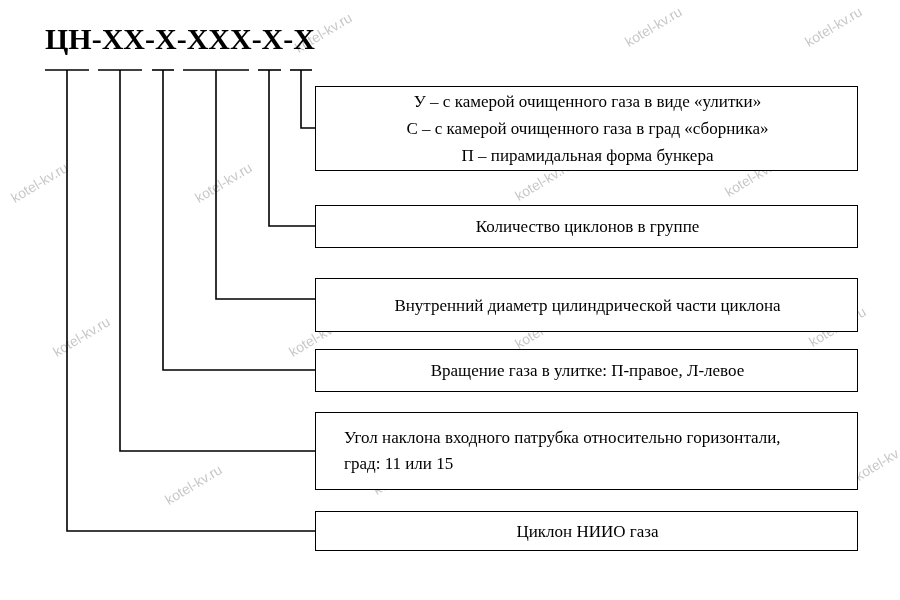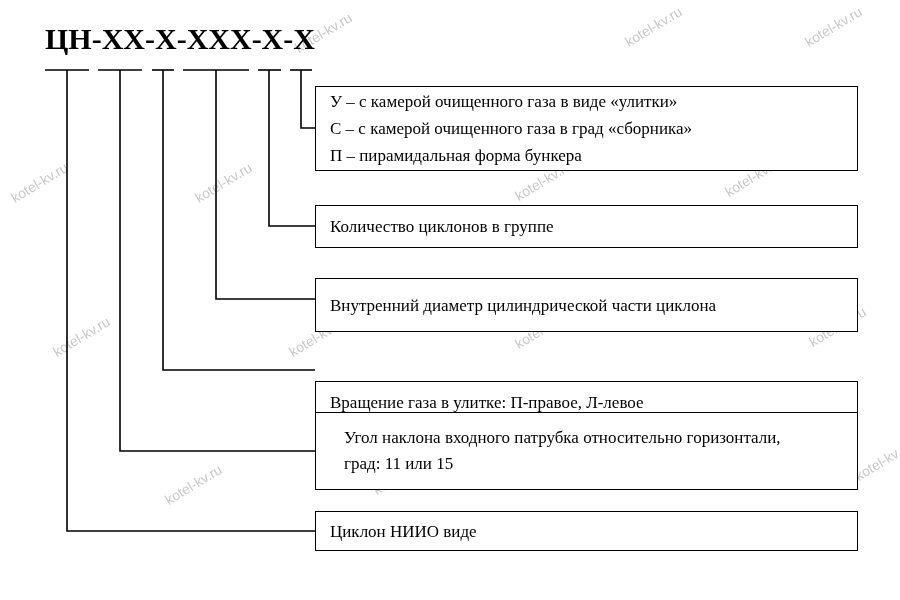--- a/index.html
+++ b/index.html
@@ -39,25 +39,25 @@
     width: 543px;
     border: 1.6px solid #000;
     box-sizing: border-box;
     display: flex;
     flex-direction: column;
     justify-content: center;
     padding: 2px 12px 2px 14px;
     font-size: 17px;
     background: #ffffff;
   }
-  .box .ln { line-height: 27px; white-space: nowrap; }
+  .box .ln { line-height: 27px; white-space: nowrap; text-align: center; }
   #box1 { top: 86px;  height: 85px; }
   #box2 { top: 205px; height: 43px; }
   #box3 { top: 278px; height: 54px; }
-  #box4 { top: 349px; height: 43px; margin-top: 32px; }
+  #box4 { top: 349px; height: 43px; }
   #box5 { top: 412px; height: 78px; padding-left: 28px; }
   #box5 .wrap { max-width: 445px; line-height: 26px; }
   #box6 { top: 511px; height: 40px; }
   .wm {
     position: absolute;
     transform: rotate(-31deg);
     transform-origin: left top;
     color: #9a9a9a;
     opacity: 0.55;
     font-family: "Liberation Sans", "DejaVu Sans", sans-serif;
@@ -124,16 +124,16 @@
 
   <div class="box" id="box4">
     <span class="ln">Вращение газа в улитке: П-правое, Л-левое</span>
   </div>
 
   <div class="box" id="box5">
     <span class="wrap">Угол наклона входного патрубка относительно горизонтали, град: 11 или 15</span>
   </div>
 
   <div class="box" id="box6">
-    <span class="ln">Циклон НИИО виде</span>
+    <span class="ln">Циклон НИИО газа</span>
   </div>
 
 </div>
 
 </body></html>

